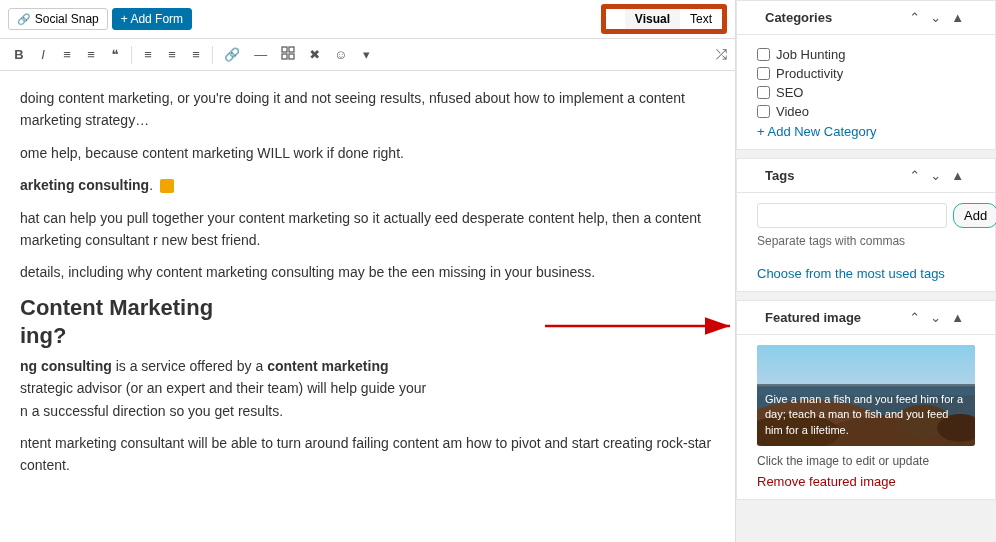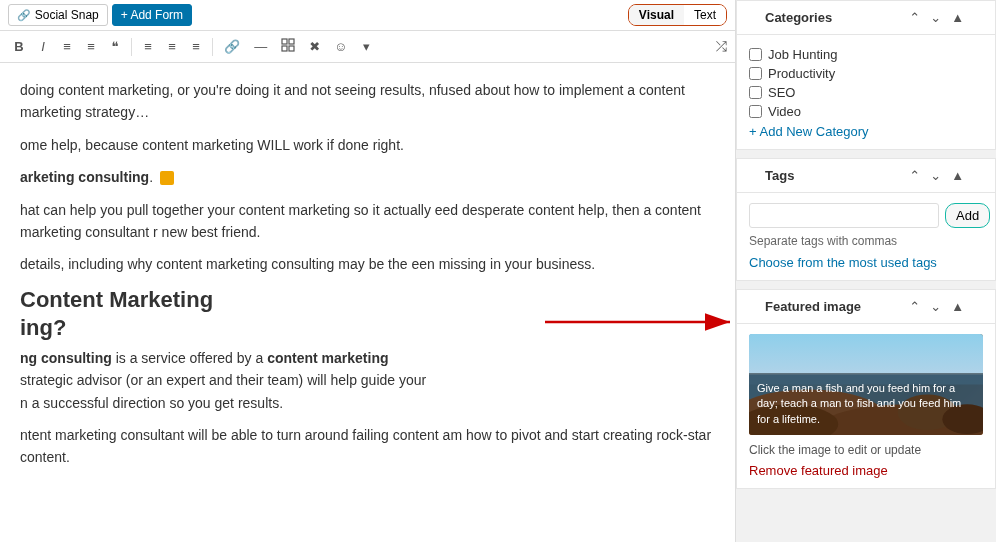--- a/index.html
+++ b/index.html
@@ -52,23 +52,24 @@
       font-size: 12px;
       color: #fff;
       cursor: pointer;
       display: flex;
       align-items: center;
       gap: 4px;
     }
     .spacer { flex: 1; }
     .view-toggle {
       display: flex;
-      border: 1px solid #c2410c;
-      border-radius: 8px;
+      border: 5px solid #c2410c;
+      border-radius: 3px;
       overflow: hidden;
+      padding-left: 19px;
     }
     .view-toggle-btn {
       padding: 3px 10px;
       font-size: 12px;
       background: #fff;
       border: none;
       cursor: pointer;
     }
     .view-toggle-btn.active {
       background: #f5f5f5;
@@ -166,21 +167,21 @@
     }
     .panel-ctrl-btn {
       background: transparent;
       border: none;
       cursor: pointer;
       color: #555;
       font-size: 13px;
       padding: 1px 3px;
     }
     .panel-body {
-      padding: 10px 12px;
+      padding: 10px 20px;
     }
     
     .category-list {
       list-style: none;
       font-size: 13px;
     }
     .category-item {
       display: flex;
       align-items: center;
       gap: 6px;
@@ -213,21 +214,21 @@
       background: #f7f7f7;
       border: 1px solid #14b8a6;
       border-radius: 10px;
       padding: 4px 10px;
       font-size: 13px;
       cursor: pointer;
     }
     .tags-hint {
       font-size: 12px;
       color: #666;
-      margin-bottom: 7px;
+      margin-bottom: 18px;
     }
     .tags-link {
       color: #0073aa;
       text-decoration: none;
       font-size: 13px;
     }
     
     .featured-image-thumb {
       width: 100%;
       height: 101px;

